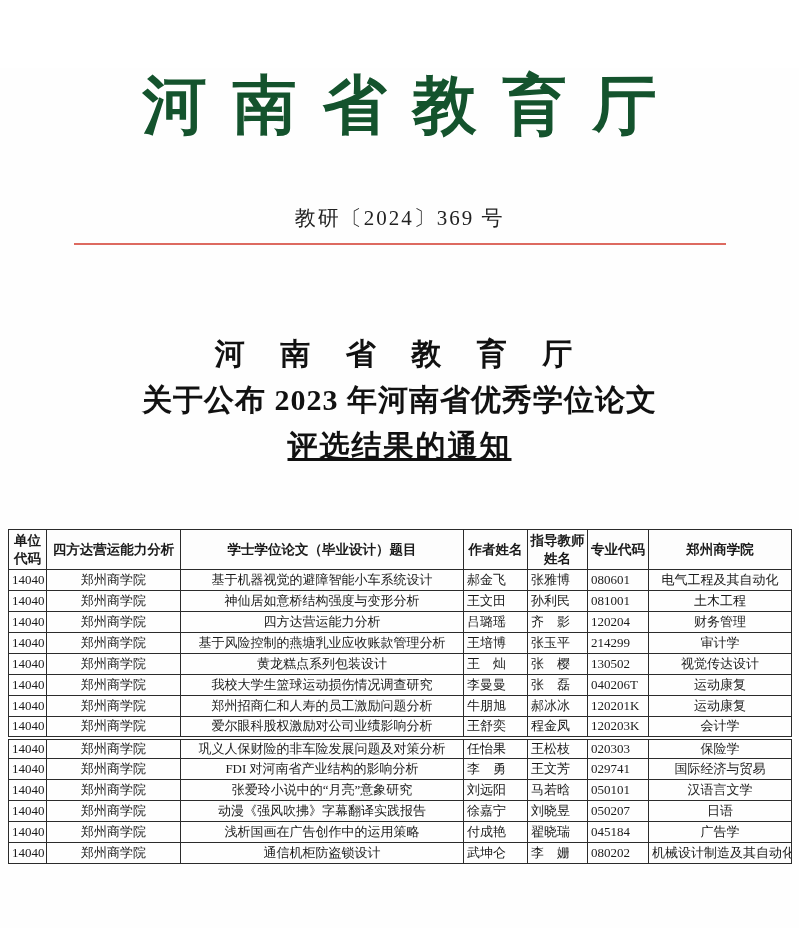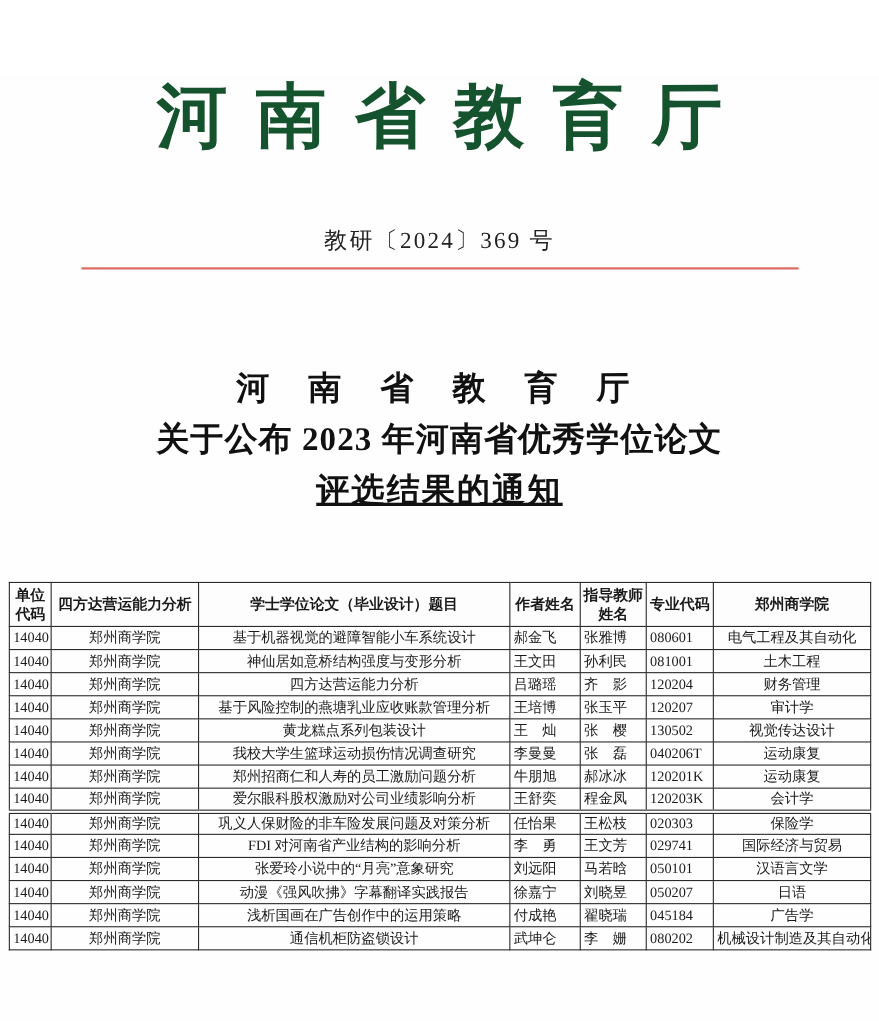--- a/index.html
+++ b/index.html
@@ -151,21 +151,21 @@
       <td class="c-teacher">齐　影</td>
       <td class="c-majorcode">120204</td>
       <td class="c-major">财务管理</td>
     </tr>
         <tr>
       <td class="c-code">14040</td>
       <td class="c-unit">郑州商学院</td>
       <td class="c-title">基于风险控制的燕塘乳业应收账款管理分析</td>
       <td class="c-author">王培博</td>
       <td class="c-teacher">张玉平</td>
-      <td class="c-majorcode">120207</td>
+      <td class="c-majorcode">214299</td>
       <td class="c-major">审计学</td>
     </tr>
         <tr>
       <td class="c-code">14040</td>
       <td class="c-unit">郑州商学院</td>
       <td class="c-title">黄龙糕点系列包装设计</td>
       <td class="c-author">王　灿</td>
       <td class="c-teacher">张　樱</td>
       <td class="c-majorcode">130502</td>
       <td class="c-major">视觉传达设计</td>

